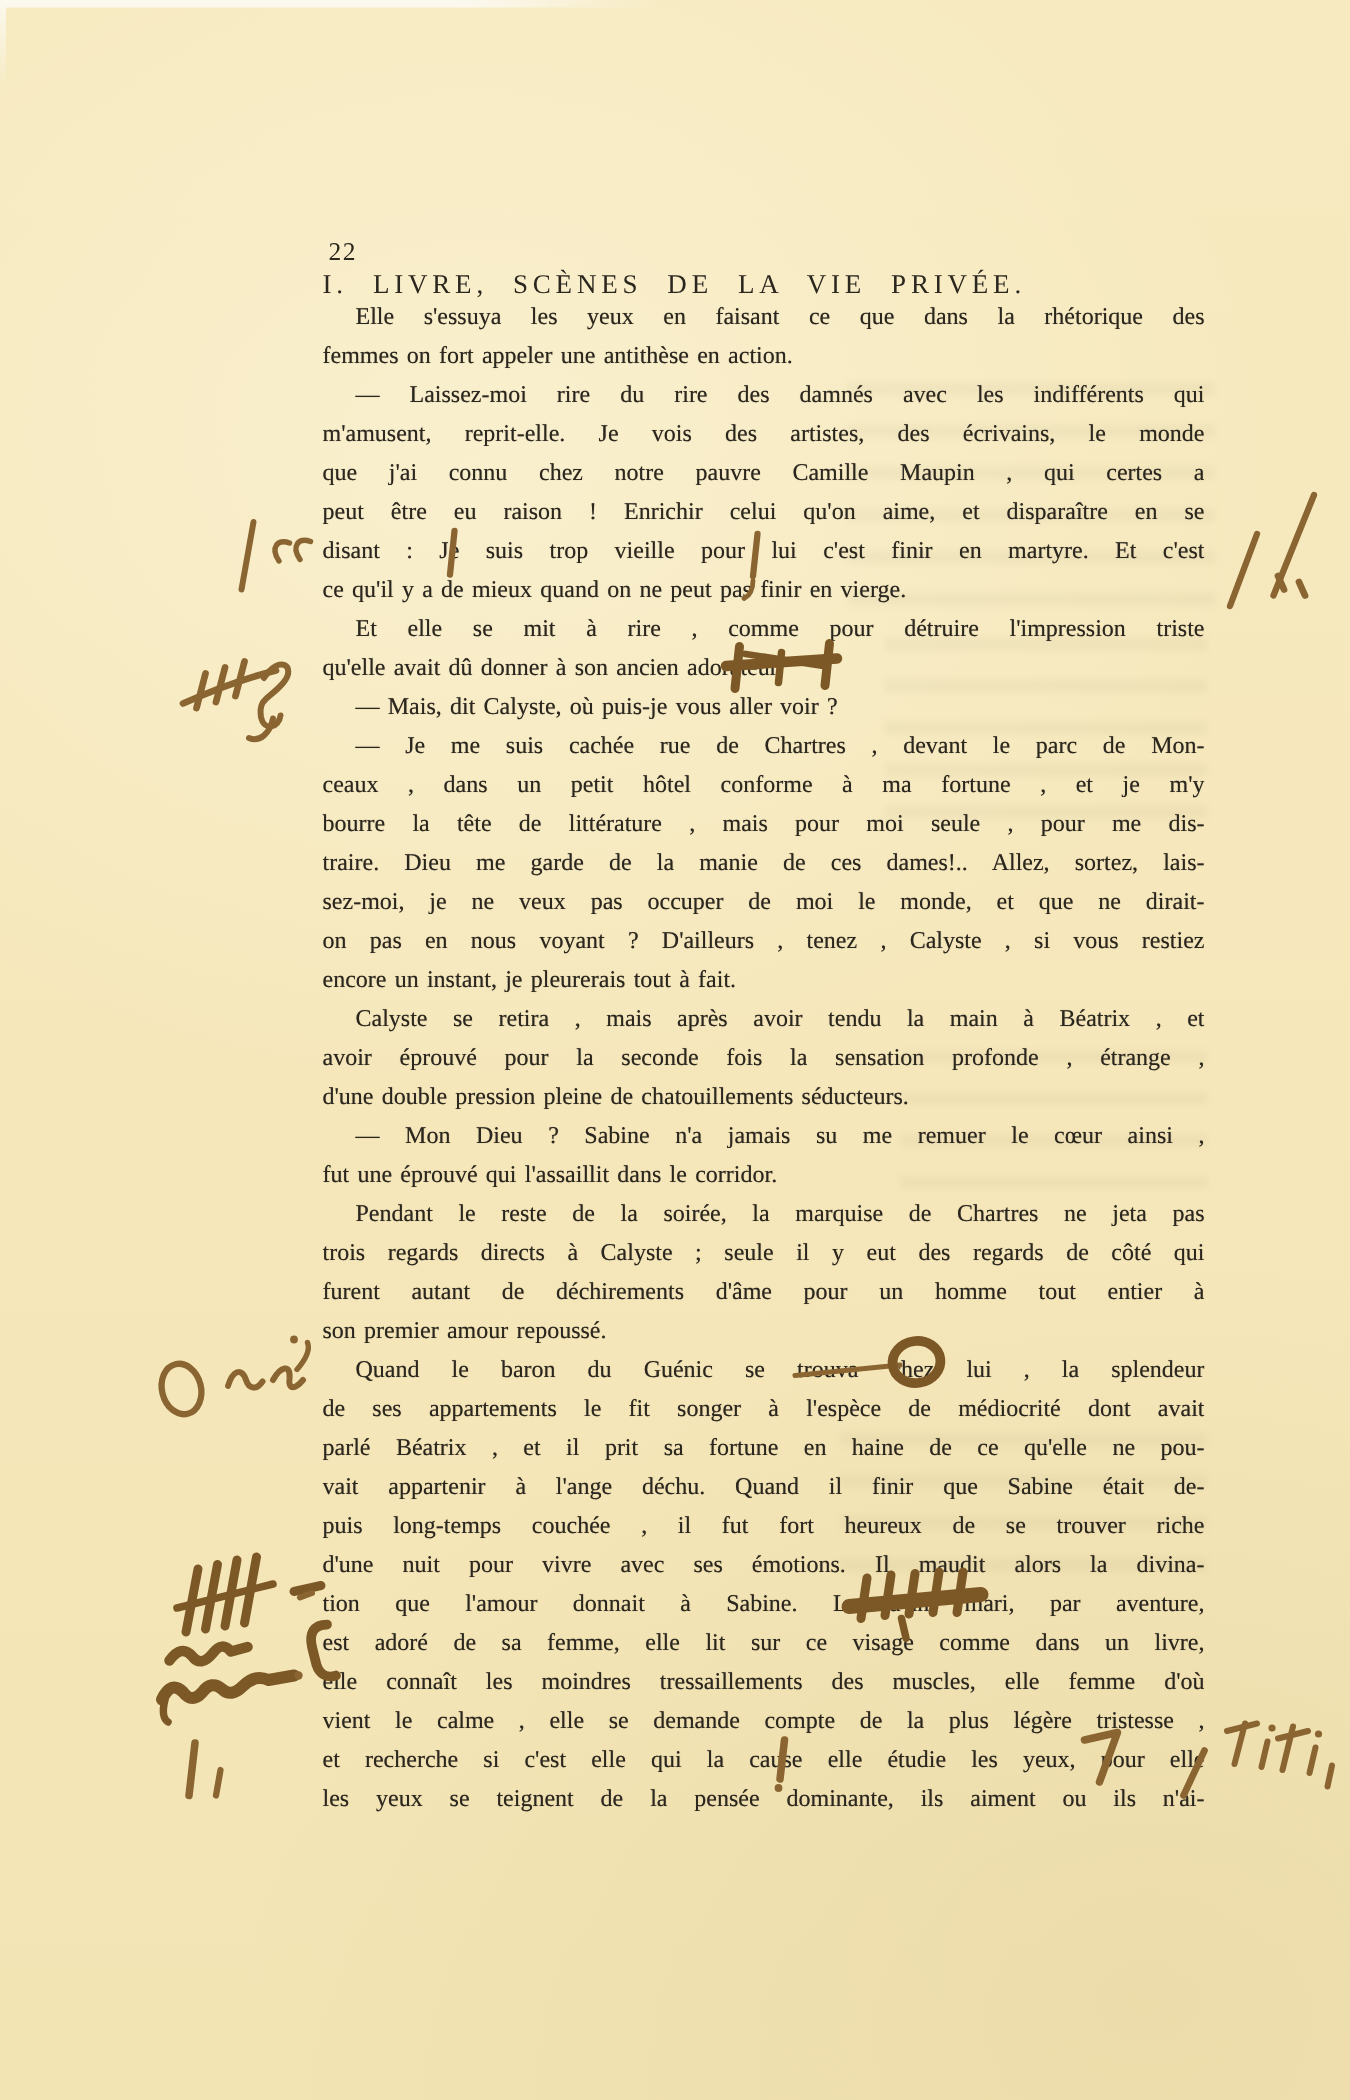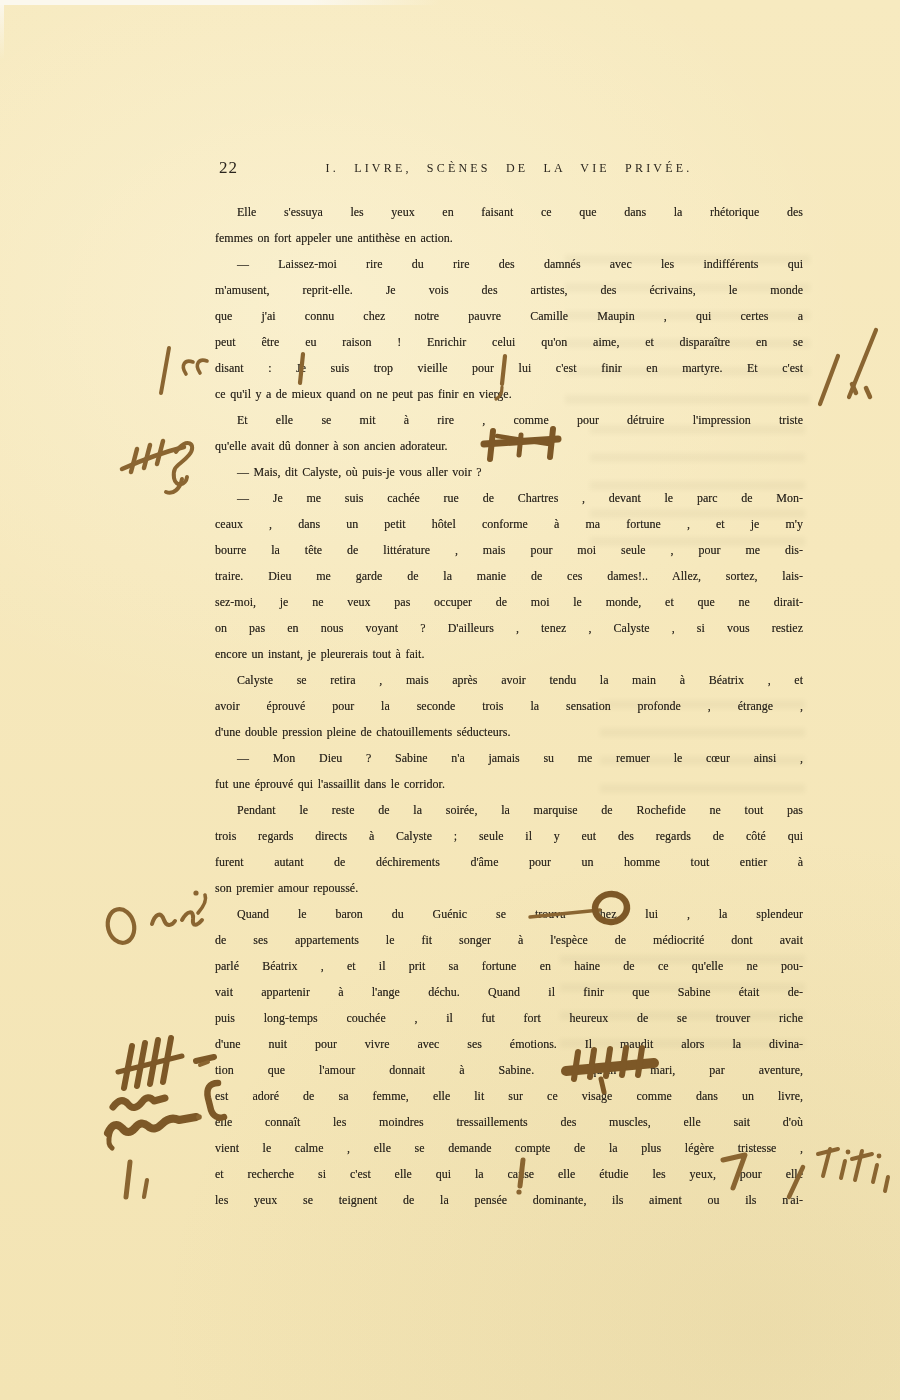--- a/index.html
+++ b/index.html
@@ -33,30 +33,30 @@
     pointer-events:none;
   }
   .header{
     position:absolute;left:215px;top:156px;width:588px;height:28px;font-family:Liberation Serif, serif;
   }
   .page-number{
     position:absolute;left:4px;top:2px;
     font-size:17px;letter-spacing:1px;
   }
   .running-title{
-    position:absolute;left:0;right:0;top:5px;
-    text-align:center;
-    font-size:12px;
+    position:absolute;left:0;right:0;top:23px;
+    text-align:left;
+    font-size:18px;
     letter-spacing:3.2px;
     word-spacing:9px;
     white-space:nowrap;
   }
   .text-block{
     position:absolute;left:215px;top:199px;width:588px;
-    font-size:12px;
+    font-size:16px;
     word-spacing:1.5px;
     text-shadow:0 0 .5px rgba(43,38,30,.55);
   }
   .line{
     height:26px;line-height:26px;
     text-align:justify;
     -moz-text-align-last:justify;
     text-align-last:justify;
     overflow:hidden;
     white-space:nowrap;
@@ -99,37 +99,37 @@
       <div class="line end">qu'elle avait dû donner à son ancien adorateur.</div>
       <div class="line indent end">— Mais, dit Calyste, où puis-je vous aller voir ?</div>
       <div class="line indent">— Je me suis cachée rue de Chartres , devant le parc de Mon-</div>
       <div class="line">ceaux , dans un petit hôtel conforme à ma fortune , et je m'y</div>
       <div class="line">bourre la tête de littérature , mais pour moi seule , pour me dis-</div>
       <div class="line">traire. Dieu me garde de la manie de ces dames!.. Allez, sortez, lais-</div>
       <div class="line">sez-moi, je ne veux pas occuper de moi le monde, et que ne dirait-</div>
       <div class="line">on pas en nous voyant ? D'ailleurs , tenez , Calyste , si vous restiez</div>
       <div class="line end">encore un instant, je pleurerais tout à fait.</div>
       <div class="line indent">Calyste se retira , mais après avoir tendu la main à Béatrix , et</div>
-      <div class="line">avoir éprouvé pour la seconde trois la sensation profonde , étrange ,</div>
+      <div class="line">avoir éprouvé pour la seconde fois la sensation profonde , étrange ,</div>
       <div class="line end">d'une double pression pleine de chatouillements séducteurs.</div>
       <div class="line indent">— Mon Dieu ? Sabine n'a jamais su me remuer le cœur ainsi ,</div>
       <div class="line end">fut une éprouvé qui l'assaillit dans le corridor.</div>
-      <div class="line indent">Pendant le reste de la soirée, la marquise de Rochefide ne tout pas</div>
+      <div class="line indent">Pendant le reste de la soirée, la marquise de Chartres ne jeta pas</div>
       <div class="line">trois regards directs à Calyste ; seule il y eut des regards de côté qui</div>
       <div class="line">furent autant de déchirements d'âme pour un homme tout entier à</div>
       <div class="line end">son premier amour repoussé.</div>
       <div class="line indent">Quand le baron du Guénic se trouva chez lui , la splendeur</div>
       <div class="line">de ses appartements le fit songer à l'espèce de médiocrité dont avait</div>
       <div class="line">parlé Béatrix , et il prit sa fortune en haine de ce qu'elle ne pou-</div>
       <div class="line">vait appartenir à l'ange déchu. Quand il finir que Sabine était de-</div>
       <div class="line">puis long-temps couchée , il fut fort heureux de se trouver riche</div>
       <div class="line">d'une nuit pour vivre avec ses émotions. Il maudit alors la divina-</div>
       <div class="line">tion que l'amour donnait à Sabine. Lorsqu'un mari, par aventure,</div>
       <div class="line">est adoré de sa femme, elle lit sur ce visage comme dans un livre,</div>
-      <div class="line">elle connaît les moindres tressaillements des muscles, elle sait d'où</div>
+      <div class="line">elle connaît les moindres tressaillements des muscles, elle femme d'où</div>
       <div class="line">vient le calme , elle se demande compte de la plus légère tristesse ,</div>
       <div class="line">et recherche si c'est elle qui la cause  elle étudie les yeux, pour elle</div>
       <div class="line">les yeux se teignent de la pensée dominante, ils aiment ou ils n'ai-</div>
     </div>
 
   <svg class="ink" width="900" height="1400" viewBox="0 0 900 1400">
 
     <g>
       <path d="M169,348 L161,393" stroke-width="4"></path>
       <path d="M193,362 c-8,-3 -13,3 -7,12" stroke-width="3.6"></path>

